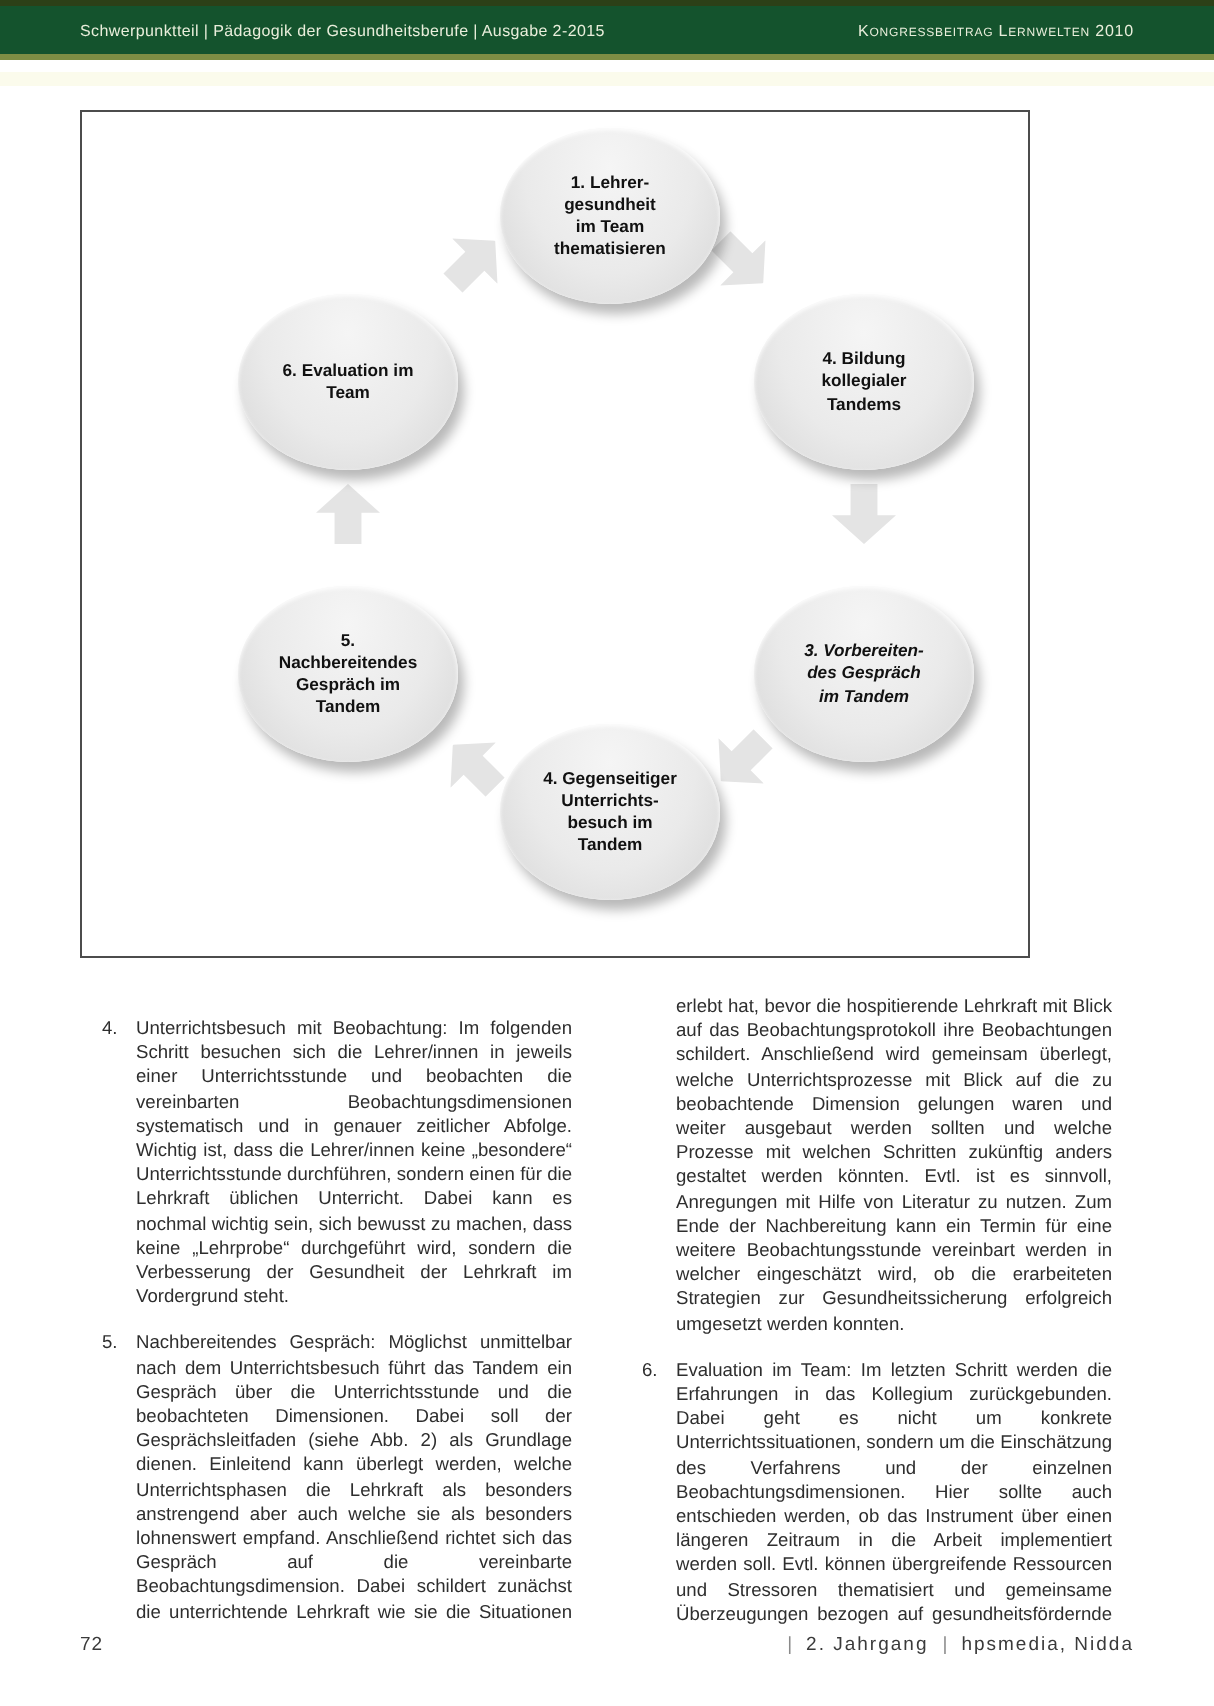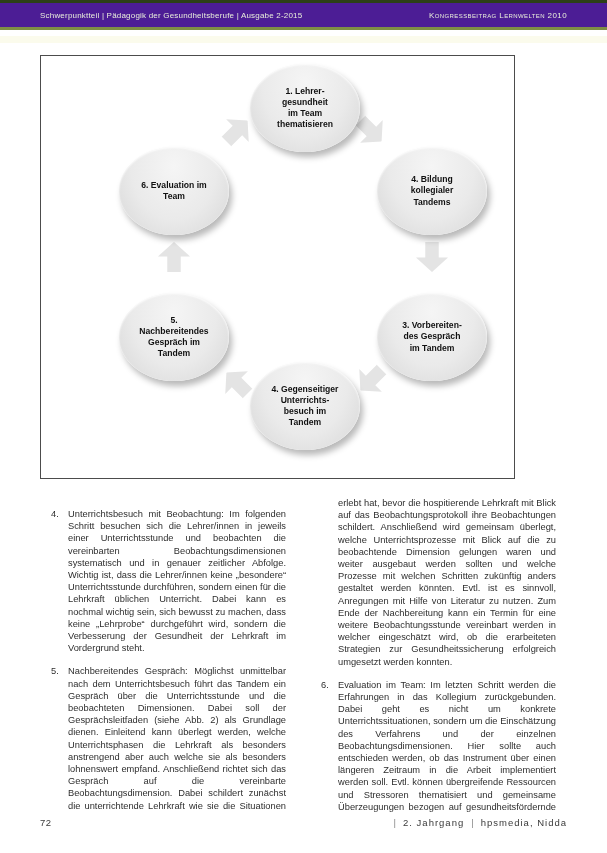--- a/index.html
+++ b/index.html
@@ -9,21 +9,21 @@
     background: #ffffff;
     font-family: "Liberation Sans", sans-serif;
     color: #2e2e2e;
     overflow: hidden;
   }
 
   
   .header-bar {
     position: absolute; left: 0; top: 0; right: 0;
     height: 30px;
-    background: #4c1d95;
+    background: #14532d;
     border-top: 3px solid #2c4017;
     border-bottom: 3px solid #7e8e44;
     display: flex; align-items: center; justify-content: space-between;
     padding: 0 40px;
     box-sizing: border-box;
   }
   .header-under-band {
     position: absolute; left: 0; top: 36px; right: 0; height: 7px;
     background: #fbfbec;
   }
@@ -50,21 +50,21 @@
     background: radial-gradient(ellipse at 50% 22%, #f5f5f5 0%, #eaeaea 55%, #dedede 82%, #d1d1d1 100%);
     box-shadow: 3px 5px 6px rgba(0,0,0,0.28), inset 0 1px 2px rgba(255,255,255,0.9);
     display: flex; align-items: center; justify-content: center;
     text-align: center;
     font-weight: bold; font-size: 8.6px; line-height: 1.3;
     color: #111111;
     white-space: pre-line;
   }
   .step-1 { left: 209px; top: 8px; }
   .step-2 { left: 336px; top: 91px; }
-  .step-3 { left: 336px; top: 237px; }
+  .step-3 { left: 336px; top: 237px; font-style: italic; }
   .step-4 { left: 209px; top: 306px; }
   .step-5 { left: 78px;  top: 237px; }
   .step-6 { left: 78px;  top: 91px; }
 
   .cycle-arrow {
     position: absolute;
     width: 32px; height: 30px;
     background: #e4e4e4;
     clip-path: polygon(50% 0%, 100% 48%, 71% 48%, 71% 100%, 29% 100%, 29% 48%, 0% 48%);
     filter: drop-shadow(1px 2px 1px rgba(0,0,0,0.12));

